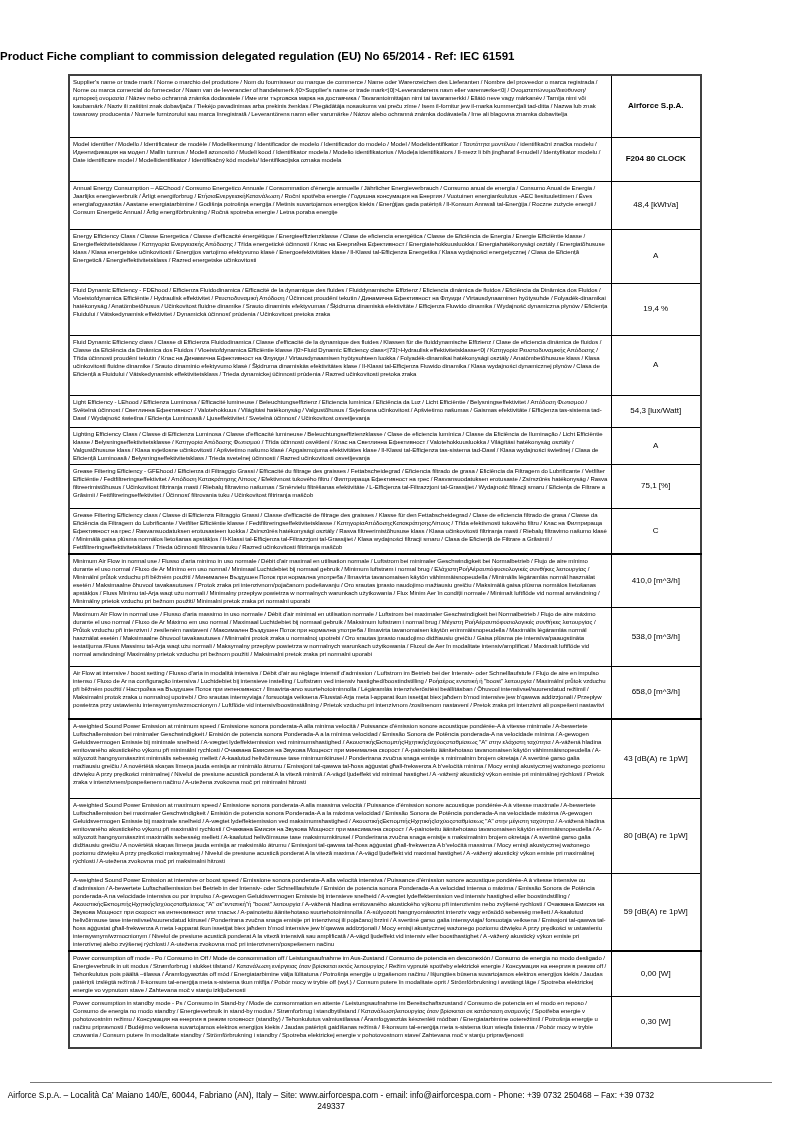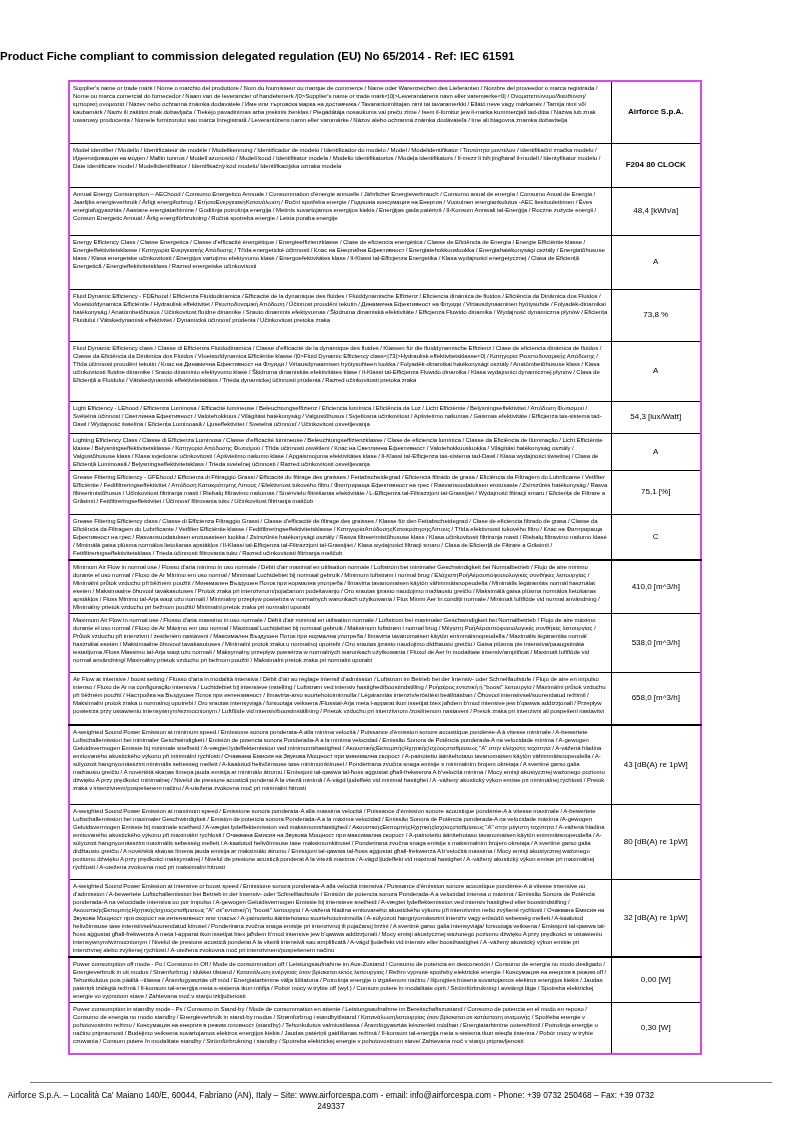--- a/index.html
+++ b/index.html
@@ -5,23 +5,23 @@
   html,body { margin:0; padding:0; background:#ffffff; }
   body { width:802px; height:1134px; font-family:"Liberation Sans", sans-serif; color:#000; }
   .page { position:relative; width:802px; height:1134px; background:#fff; overflow:hidden; }
 
   .doc-title {
     position:absolute; top:32px; left:0; width:802px;
     text-align:left; font-size:11.5px; font-weight:bold; letter-spacing:0;margin-top:18px;
   }
 
   .fiche-table {
-    position:absolute; top:80px; left:68px;
+    position:absolute; top:74px; left:68px;
     display:table; border-collapse:collapse;
-    border:2px solid #d946ef;
+    border:2px solid #404040;
   }
   .frow { display:table-row; }
   .fcell {
     display:table-cell; border:1px solid #000; box-sizing:border-box;
   }
   .desc {
     width:542px; vertical-align:top;
     font-size:6px; line-height:8px; padding:2px 3px 2px 3px;
     word-spacing:-0.2px; text-align:left;
   }
@@ -90,21 +90,21 @@
     <div class="fcell val">48,4 [kWh/a]</div>
   </div>
 
   <div class="frow">
     <div class="fcell desc">Energy Efficiency Class / Classe Energetica / Classe d'efficacité énergétique / Energieeffizienzklasse / Clase de eficiencia energética / Classe de Eficiência de Energia / Energie Efficiëntie klasse / Energieffektivitetsklasse / Κατηγορία Ενεργειακής Απόδοσης / Třída energetické účinnosti / Клас на Енергийна Ефективност / Energiatehokkuusluokka / Energiahatékonysági osztály / Energiatõhususe klass / Klasa energetske učinkovitosti / Energijos vartojimo efektyvumo klasė / Energoefektivitātes klase / Il-Klassi tal-Efficjenza Energetika / Klasa wydajności energetycznej / Clasa de Eficiență Energetică / Energieffektivitetsklass / Razred energetske učinkovitosti</div>
     <div class="fcell val">A</div>
   </div>
 
   <div class="frow">
     <div class="fcell desc">Fluid Dynamic Efficiency - FDEhood / Efficienza Fluidodinamica / Efficacité de la dynamique des fluides / Fluiddynamische Effizienz / Eficiencia dinámica de fluidos / Eficiência da Dinâmica dos Fluidos / Vloeistofdynamica Efficiëntie / Hydraulisk effektivitet / Ρευστοδυναμική Απόδοση / Účinnost proudění tekutin / Динамична Ефективност на Флуиди / Virtausdynaaminen hyötysuhde / Folyadék-dinamikai hatékonyság / Anatömbetõhusus / Učinkovitost fluidne dinamike / Srauto dinaminis efektyvumas / Šķidruma dinamiskā efektivitāte / Efficjenza Fluwido dinamika / Wydajność dynamiczna płynów / Eficiența Fluidului / Vätskedynamisk effektivitet / Dynamická účinnosť prúdenia / Učinkovitost pretoka zraka</div>
-    <div class="fcell val">73,8 %</div>
+    <div class="fcell val">19,4 %</div>
   </div>
 
   <div class="frow">
     <div class="fcell desc">Fluid Dynamic Efficiency class / Classe di Efficienza Fluidodinamica / Classe d'efficacité de la dynamique des fluides / Klassen für die fluiddynamische Effizienz / Clase de eficiencia dinámica de fluidos / Classe da Eficiência da Dinâmica dos Fluidos / Vloeistofdynamica Efficiëntie klasse /|0&gt;Fluid Dynamic Efficiency class&lt;|73|&gt;Hydraulisk effektivitetsklasse&lt;0| / Κατηγορία Ρευστοδυναμικής Απόδοσης / Třída účinnosti proudění tekutin / Клас на Динамична Ефективност на Флуиди / Virtausdynaamisen hyötysuhteen luokka / Folyadék-dinamikai hatékonysági osztály / Anatömbetõhususe klass / Klasa učinkovitosti fluidne dinamike / Srauto dinaminio efektyvumo klasė / Šķidruma dinamiskās efektivitātes klase / Il-Klassi tal-Efficjenza Fluwido dinamika / Klasa wydajności dynamicznej płynów / Clasa de Eficiență a Fluidului / Vätskedynamisk effektivitetsklass / Trieda dynamickej účinnosti prúdenia / Razred učinkovitosti pretoka zraka</div>
     <div class="fcell val">A</div>
   </div>
 
   <div class="frow">
     <div class="fcell desc">Light Efficiency - LEhood / Efficienza Luminosa / Efficacité lumineuse / Beleuchtungseffizienz / Eficiencia lumínica / Eficiência da Luz / Licht Efficiëntie / Belysningseffektivitet / Απόδοση Φωτισμού / Světelná účinnost / Светлинна Ефективност / Valotehokkuus / Világítási hatékonyság / Valgustõhusus / Svjetlosna učinkovitost / Apšvietimo našumas / Gaismas efektivitāte / Efficjenza tas-sistema tad-Dawl / Wydajność świetlna / Eficiența Luminoasă / Ljuseffektivitet / Svetelná účinnosť / Učinkovitost osvetljevanja</div>
     <div class="fcell val">54,3 [lux/Watt]</div>
@@ -145,21 +145,21 @@
     <div class="fcell val">43 [dB(A) re 1pW]</div>
   </div>
 
   <div class="frow">
     <div class="fcell desc">A-weighted Sound Power Emission at maximum speed / Emissione sonora ponderata-A alla massima velocità / Puissance d'émission sonore acoustique pondérée-A à vitesse maximale / A-bewertete Luftschallemission bei maximaler Geschwindigkeit / Emisión de potencia sonora Ponderada-A a la máxima velocidad / Emissão Sonora de Potência ponderada-A na velocidade máxima /A-gewogen Geluidsvermogen Emissie bij maximale snelheid / A-vægtet lydeffektemission ved maksimumshastighed / ΑκουστικήςΕκπομπήςΗχητικήςΙσχύοςσταθμίσεως "A" στην μέγιστη ταχύτητα / A-vážená hladina emitovaného akustického výkonu při maximální rychlosti / Очаквана Емисия на Звукова Мощност при максимална скорост / A-painotettu äänitehotaso tavanomaisen käytön enimmäisnopeudella / A-súlyozott hangnyomásszint maximális sebesség mellett / A-kaalutud helivõimsuse tase maksimumkiirusel / Ponderirana zvučna snaga emisije s maksimalnim brojem okretaja / A svertinė garso galia didžiausiu greičiu / A novērtētā skaņas līmeņa jauda emisija ar maksimālo ātrumu / Emissjoni tal-qawwa tal-ħoss aġġustat għall-frekwenza A b'veloċità massima / Mocy emisji akustycznej ważonego poziomu dźwięku A przy prędkości maksymalnej / Nivelul de presiune acustică ponderat A la viteză maxima / A-vägd ljudeffekt vid maximal hastighet / A -vážený akustický výkon emisie pri maximálnej rýchlosti / A-utežena zvokovna moč pri maksimalni hitrosti</div>
     <div class="fcell val">80 [dB(A) re 1pW]</div>
   </div>
 
   <div class="frow">
     <div class="fcell desc">A-weighted Sound Power Emission at intensive or boost speed / Emissione sonora ponderata-A alla velocità intensiva / Puissance d'émission sonore acoustique pondérée-A à vitesse intensive ou d'admission / A-bewertete Luftschallemission bei Betrieb in der Intensiv- oder Schnelllaufstufe / Emisión de potencia sonora Ponderada-A a velocidad intensa o máxima / Emissão Sonora de Potência ponderada-A na velocidade intensiva ou por impulso / A-gewogen Geluidsvermogen Emissie bij intensieve snelheid / A-vægtet lydeffektemission ved intensiv hastighed eller boostindstilling / ΑκουστικήςΕκπομπήςΗχητικήςΙσχύοςσταθμίσεως "A" σε"εντατική"ή "boost" λειτουργία / A-vážená hladina emitovaného akustického výkonu při intenzivním nebo zvýšené rychlosti / Очаквана Емисия на Звукова Мощност при скорост на интензивност или тласък / A-painotettu äänitehotaso suurtehotoiminnolla / A-súlyozott hangnyomásszint intenzív vagy erősödő sebesség mellett / A-kaalutud helivõimsuse tase intensiivsel/suurendatud kiirusel / Ponderirana zvučna snaga emisije pri intenzivnoj ili pojačanoj brzini / A svertinė garso galia intensyviąja/ forsuotąja veiksena / Emissjoni tal-qawwa tal-ħoss aġġustat għall-frekwenza A meta l-apparat ikun issettjat biex jaħdem b'mod intensive jew b'qawwa addizzjonali / Mocy emisji akustycznej ważonego poziomu dźwięku A przy prędkości w ustawieniu intensywnym/wzmocnionym / Nivelul de presiune acustică ponderat A la viteză intensivă sau amplificată / A-vägd ljudeffekt vid intensiv eller boosthastighet / A -vážený akustický výkon emisie pri intenzívnej alebo zvýšenej rýchlosti / A-utežena zvokovna moč pri intenzivnem/pospešenem načinu</div>
-    <div class="fcell val">32 [dB(A) re 1pW]</div>
+    <div class="fcell val">59 [dB(A) re 1pW]</div>
   </div>
 
   <div class="frow">
     <div class="fcell desc">Power consumption off mode - Po / Consumo in Off / Mode de consommation off / Leistungsaufnahme im Aus-Zustand / Consumo de potencia en desconexión / Consumo de energia no modo desligado / Energieverbruik in uit modus / Strømforbrug i slukket tilstand / Κατανάλωση ενέργειας όταν βρίσκεται εκτός λειτουργίας / Režim vypnuté spotřeby elektrické energie / Консумация на енергия в режим off / Tehonkulutus pois päältä –tilassa / Áramfogyasztás off mód / Energiatarbimine välja lülitatuna / Potrošnja energije u izgašenom načinu / Išjungties būsena suvartojamos elektros energijos kiekis / Jaudas patēriņš izslēgtā režīmā / Il-konsum tal-enerġija meta s-sistema tkun mitfija / Pobór mocy w trybie off (wył.) / Consum putere în modalitate oprit / Strömförbrukning i avstängt läge / Spotreba elektrickej energie vo vypnutom stave / Zahtevana moč v stanju izključenosti</div>
     <div class="fcell val">0,00 [W]</div>
   </div>
 
   <div class="frow">
     <div class="fcell desc">Power consumption in standby mode - Ps / Consumo in Stand-by / Mode de consommation en attente / Leistungsaufnahme im Bereitschaftszustand / Consumo de potencia en el modo en reposo / Consumo de energia no modo standby / Energieverbruik in stand-by modus / Strømforbrug i standbytilstand / Κατανάλωσηλειτουργίας όταν βρίσκεται σε κατάσταση αναμονής / Spotřeba energie v pohotovostním režimu / Консумация на енергия в режим готовност (standby) / Tehonkulutus valmiustilassa / Áramfogyasztás készenléti módban / Energiatarbimine ooterežiimil / Potrošnja energije u načinu pripravnosti / Budėjimo veiksena suvartojamos elektros energijos kiekis / Jaudas patēriņš gaidīšanas režīmā / Il-konsum tal-enerġija meta s-sistema tkun wieqfa tistenna / Pobór mocy w trybie czuwania / Consum putere în modalitate standby / Strömförbrukning i standby / Spotreba elektrickej energie v pohotovostnom stave/ Zahtevana moč v stanju pripravljenosti</div>
     <div class="fcell val">0,30 [W]</div>

